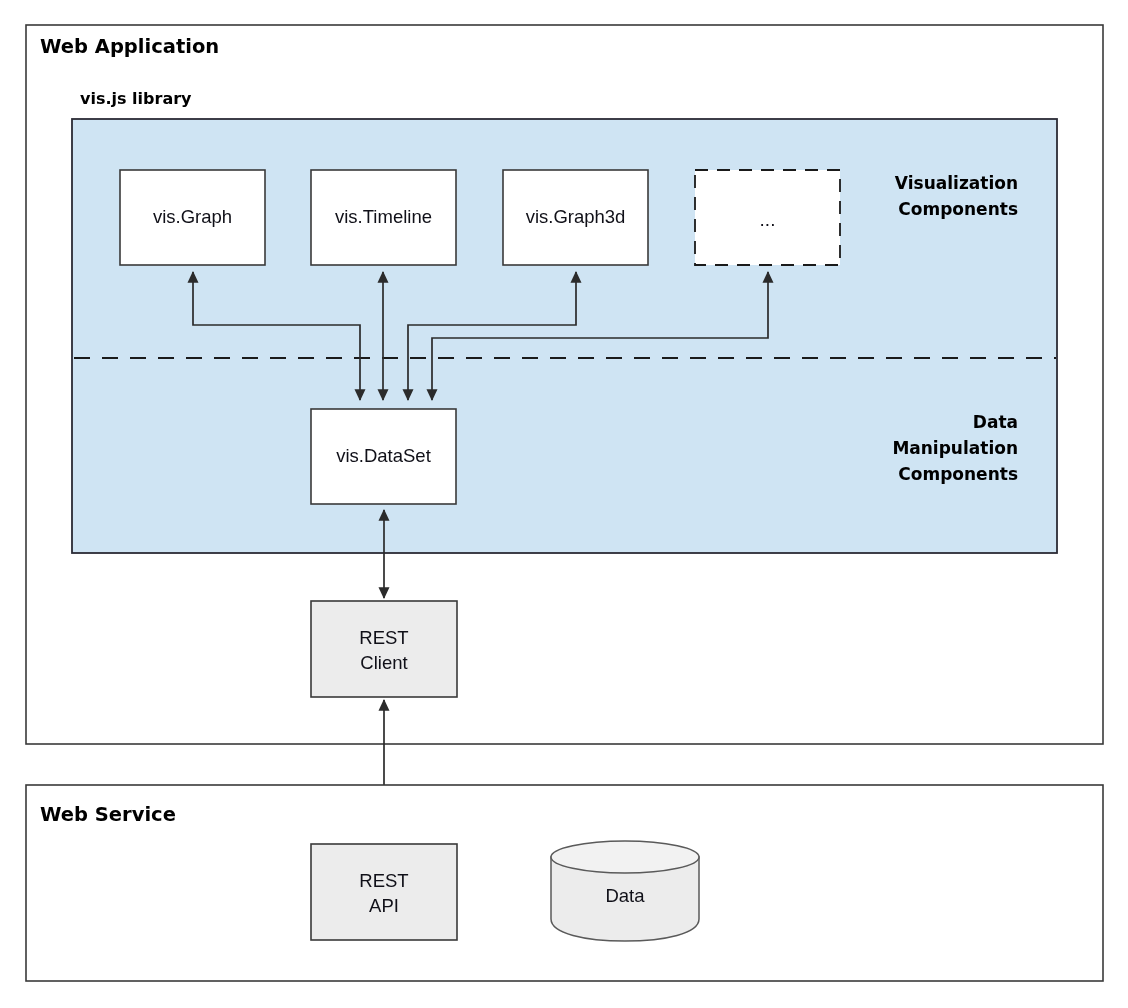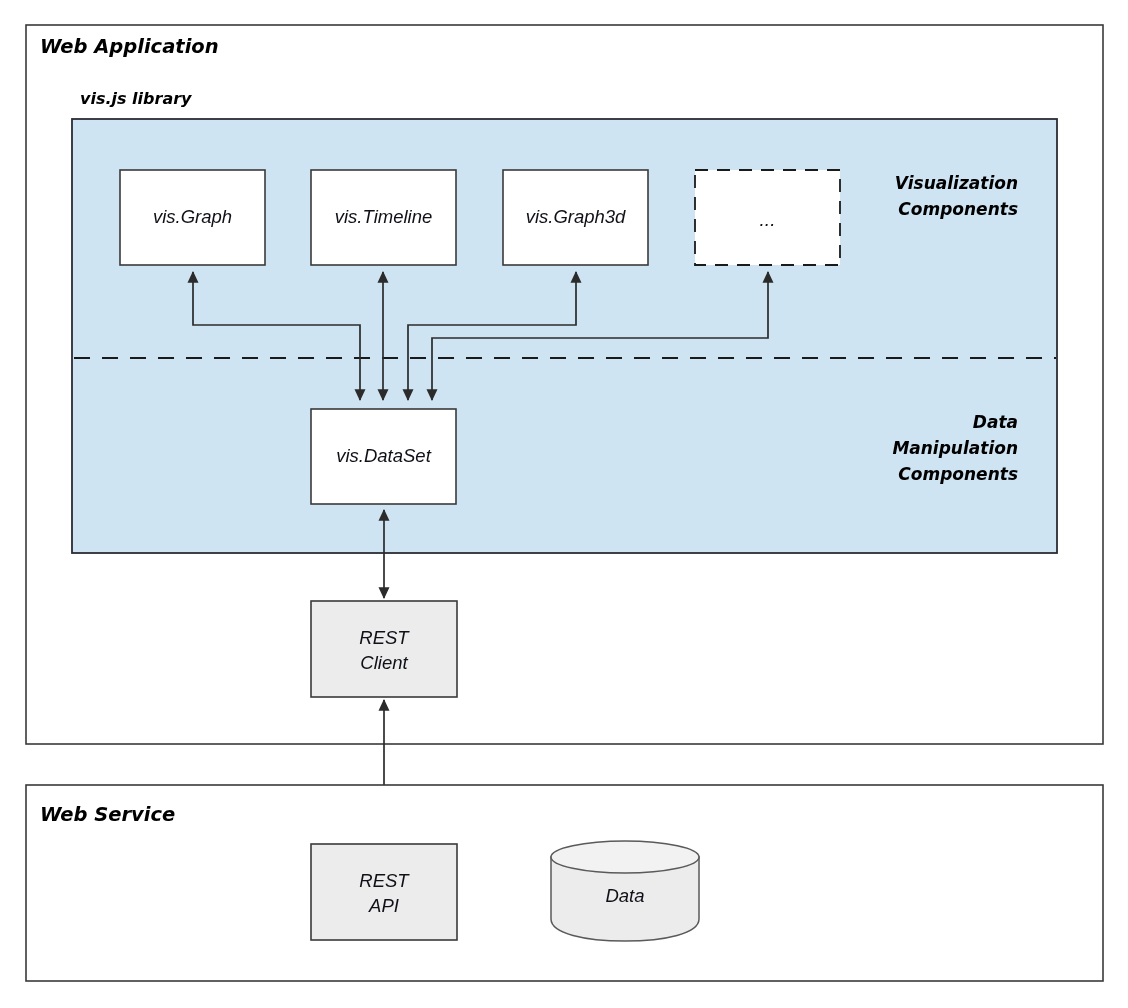--- a/index.html
+++ b/index.html
@@ -10,21 +10,20 @@
   body {
     width: 1128px;
     height: 1008px;
     font-family: "Liberation Sans", sans-serif;
     overflow: hidden;
   }
   #diagram-root {
     position: relative;
     width: 1128px;
     height: 1008px;
-    font-style: italic;
   }
   svg#diagram {
     display: block;
     width: 1128px;
     height: 1008px;
   }
   .frame-rect {
     fill: #ffffff;
     stroke: #3a3a3a;
     stroke-width: 1.6;

